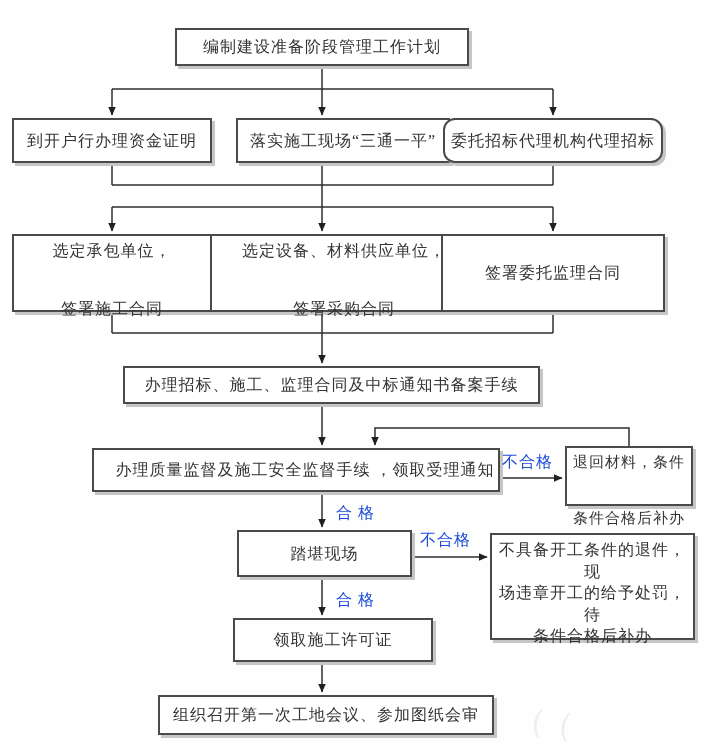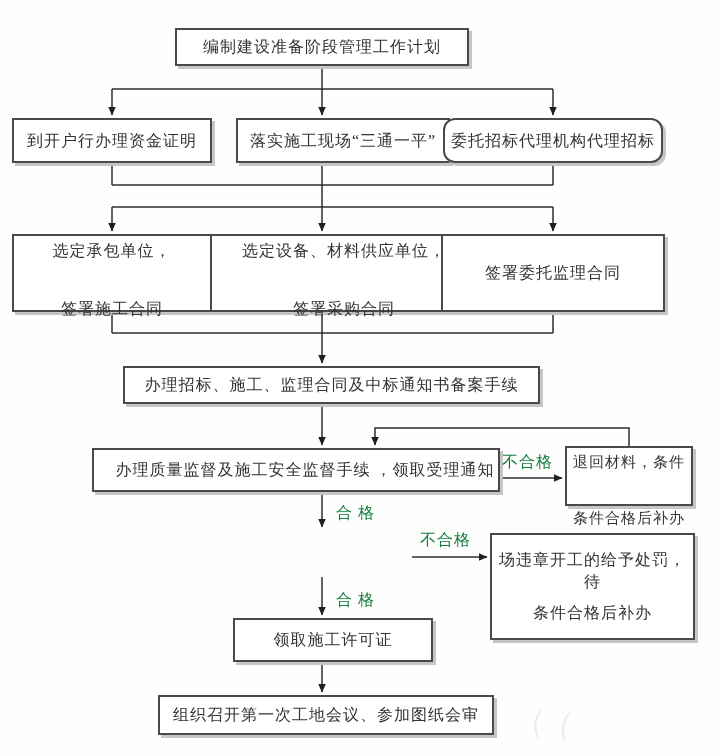--- a/index.html
+++ b/index.html
@@ -12,21 +12,21 @@
   .box{
     position:absolute;box-sizing:border-box;background:#ffffff;
     border:2px solid #4a4a4a;box-shadow:3px 3px 0 #c6c6c6;
     display:flex;flex-direction:column;align-items:center;justify-content:center;
     text-align:center;font-size:16px;letter-spacing:1px;line-height:1.35;
   }
   .box .ln{display:block;width:100%;}
   .two-line{justify-content:space-evenly;padding:4px 2px;gap:36px;}
   .three-line{justify-content:space-evenly;padding:4px 4px;}
   .edge-label{
-    position:absolute;font-size:16px;letter-spacing:1px;color:#15803d;
+    position:absolute;font-size:16px;letter-spacing:1px;color:#1d4ed8;
     white-space:nowrap;background:transparent;
   }
   .watermark{
     position:absolute;left:512px;top:700px;width:80px;height:50px;
     font-size:34px;color:#d9d9d9;opacity:0.45;transform:rotate(8deg);
     pointer-events:none;letter-spacing:-6px;
   }
   svg path{stroke:#2e2e2e;stroke-width:1.5;fill:none;}
 </style>
 </head>
@@ -110,22 +110,26 @@
 
   <div class="box" style="left:92px;top:448px;width:408px;height:44px;padding-left:18px;">
     <span class="ln">办理质量监督及施工安全监督手续 ，领取受理通知</span>
   </div>
 
   <div class="box two-line" style="left:565px;top:446px;width:128px;height:60px;font-size:15px;">
     <span class="ln">退回材料，条件</span>
     <span class="ln">条件合格后补办</span>
   </div>
 
+  <div class="box" style="left:237px;top:530px;width:175px;height:47px;">
+    <span class="ln">踏堪现场</span>
+  </div>
 
   <div class="box three-line" style="left:490px;top:533px;width:205px;height:107px;">
+    <span class="ln">不具备开工条件的退件，现</span>
     <span class="ln">场违章开工的给予处罚，待</span>
     <span class="ln">条件合格后补办</span>
   </div>
 
   <div class="box" style="left:233px;top:618px;width:200px;height:44px;">
     <span class="ln">领取施工许可证</span>
   </div>
 
   <div class="box" style="left:158px;top:695px;width:336px;height:40px;">
     <span class="ln">组织召开第一次工地会议、参加图纸会审</span>

